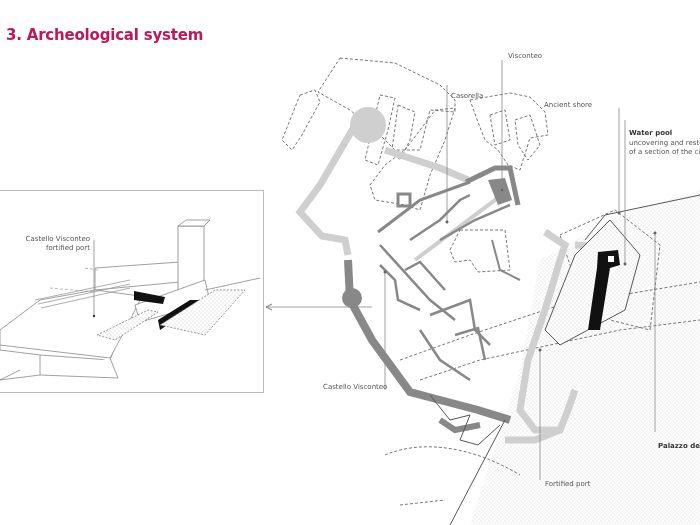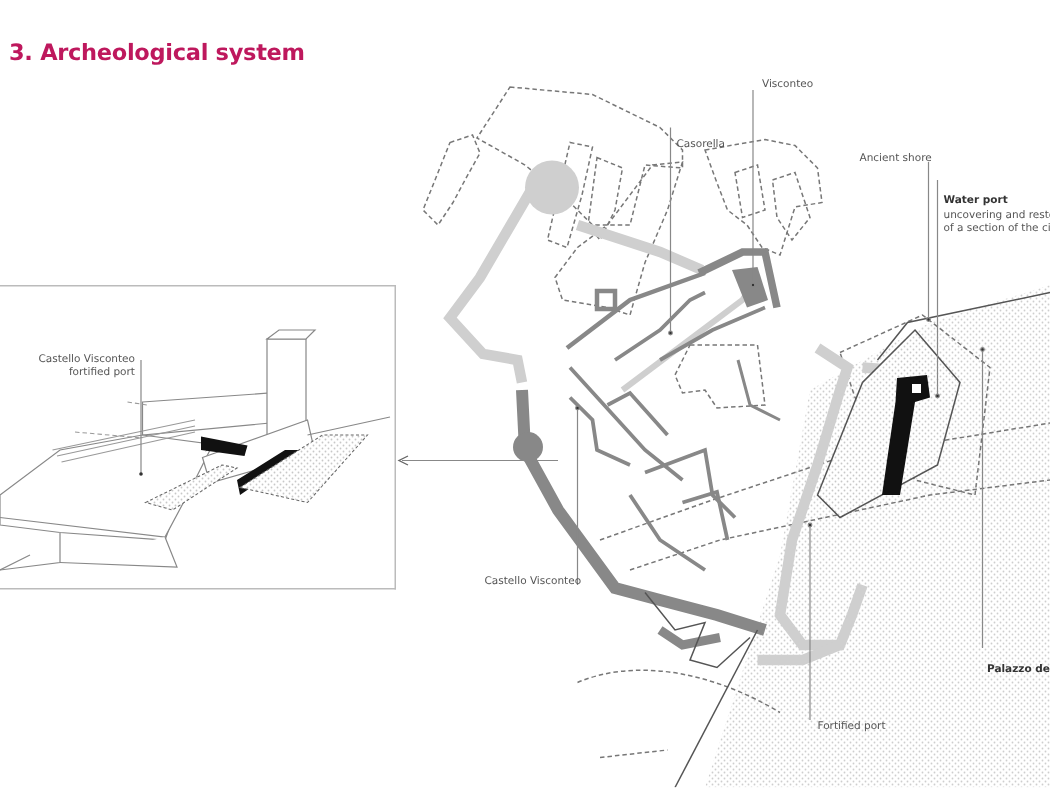--- a/index.html
+++ b/index.html
@@ -134,21 +134,21 @@
     <line x1="85" y1="268" x2="98" y2="270"></line>
   </g>
   <line x1="94" y1="240" x2="94" y2="316" stroke="#888" stroke-width="0.8"></line>
   <circle cx="94" cy="316" r="1.2" fill="#333"></circle>
 </svg>
 
 <div class="inset"></div>
 
 <div class="label" style="left:508px; top:52px;">Visconteo</div>
 <div class="label" style="left:451px; top:79px;margin-top:13px;">Casorella</div>
-<div class="label" style="left:573px; top:101px;">Ancient shore</div>
-<div class="label bold" style="left:629px; top:129px;">Water port</div>
+<div class="label" style="left:544px; top:101px;">Ancient shore</div>
+<div class="label bold" style="left:629px; top:129px;">Water pool</div>
 <div class="label" style="left:629px; top:139px;">uncovering and restora</div>
 <div class="label" style="left:629px; top:148px;">of a section of the city</div>
 <div class="label" style="left:323px; top:383px;">Castello Visconteo</div>
 <div class="label" style="left:545px; top:480px;">Fortified port</div>
 <div class="label bold" style="left:658px; top:442px;">Palazzo del</div>
 <div class="label right" style="left:18px; top:235px; width:72px;">Castello Visconteo</div>
 <div class="label right" style="left:18px; top:244px; width:72px;">fortified port</div>
 
 </body></html>

